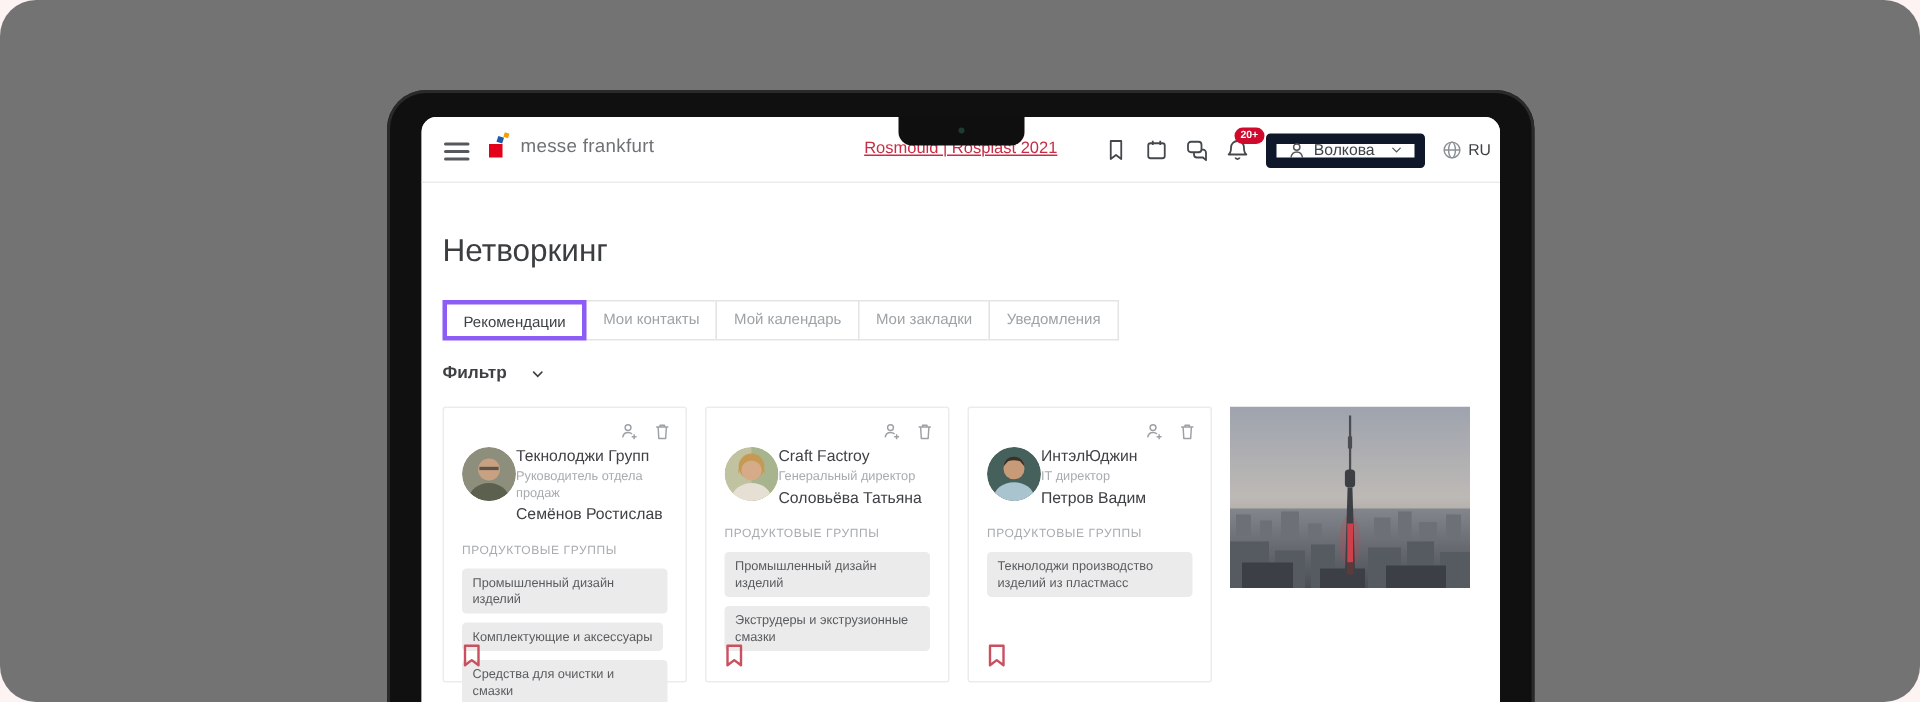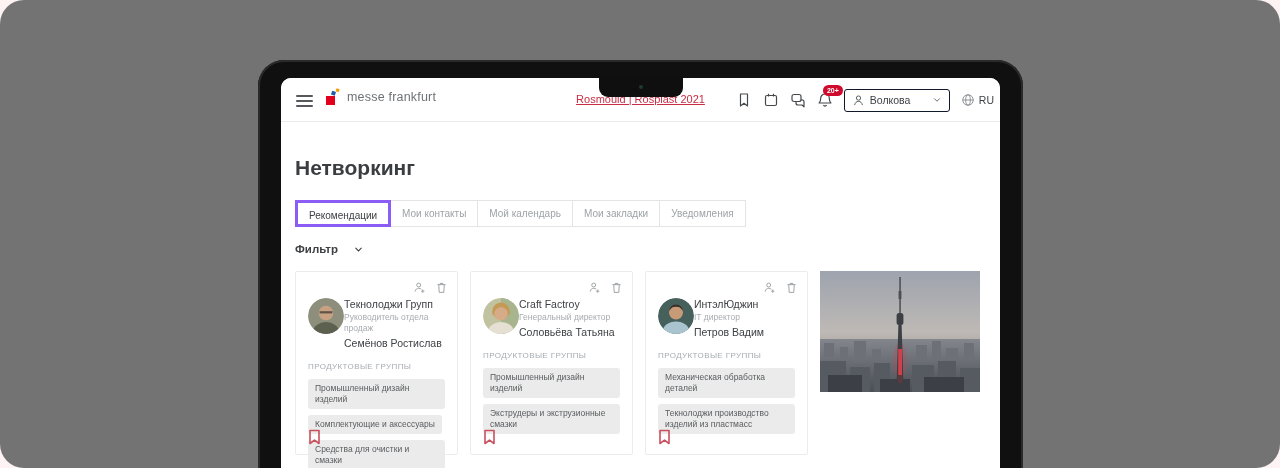--- a/index.html
+++ b/index.html
@@ -24,29 +24,29 @@
   .hamburger i { display:block; height:2px; background:#55585c; margin-bottom:3px; border-radius:1px; }
   .brand { position:absolute; left:44px; top:10px; display:flex; align-items:flex-end; gap:6px; }
   .brand-text { font-size:12.5px; color:#6e7276; letter-spacing:.2px; padding-bottom:2px; }
   .event-link { position:absolute; left:50%; transform:translateX(-50%); top:15px;
                 font-size:11px; color:#c92c44; text-decoration:underline; white-space:nowrap; cursor:pointer; }
   .top-actions { position:absolute; right:6px; top:0; height:44px; display:flex; align-items:center; gap:11px; }
   .tool-ic { width:16px; height:16px; color:#44484c; display:block; cursor:pointer; }
   .bell-wrap { position:relative; }
   .badge { position:absolute; top:-7px; right:-10px; background:#cf0a2c; color:#fff;
            font-size:7px; font-weight:bold; padding:2px 4px; border-radius:7px; line-height:1; }
-  .user-select { display:flex; align-items:center; gap:5px; border:1px solid #0f172a; border-radius:3px;
+  .user-select { display:flex; align-items:center; gap:5px; border:7px solid #0f172a; border-radius:3px;
                  height:23px; padding:0 7px; width:106px; cursor:pointer; }
   .user-select .lbl { font-size:10.5px; color:#3e4246; flex:1; }
   .lang { display:flex; align-items:center; gap:4px; cursor:pointer; }
   .lang .lbl { font-size:10.5px; color:#3e4246; }
 
   
   .content { position:absolute; top:44px; left:0; right:0; bottom:0; background:#fff; }
-  .page-title { position:absolute; left:14px; top:34px; font-size:21px; font-weight:bold; color:#3b3e41; }
+  .page-title { position:absolute; left:14px; top:34px; font-size:21px; font-weight:normal; color:#3b3e41; }
   .tabs { position:absolute; left:14px; top:78px; display:flex; }
   .tab { height:27px; line-height:25px; padding:0 11px; font-size:10px; color:#9da3a7;
          border:1px solid #e4e4e4; background:#fff; margin-left:-1px; cursor:pointer; white-space:nowrap; }
   .tab:first-child { margin-left:0; }
   .tab.active { border:3px solid #8b5cf6; color:#3e4144; position:relative; z-index:2; }
   .filter { position:absolute; left:14px; top:121px; display:flex; align-items:center; gap:15px; cursor:pointer; }
   .filter .lbl { font-size:11.5px; font-weight:bold; color:#3e4144; }
 
   .cards-row { position:absolute; left:14px; top:149px; display:flex; gap:12px; }
   .card { position:relative; width:163px; height:184px; background:#fff;
@@ -274,21 +274,20 @@
                 </svg>
               </div>
               <div class="who">
                 <span class="company">ИнтэлЮджин</span>
                 <span class="job">IT директор</span>
                 <span class="pname">Петров Вадим</span>
               </div>
             </div>
             <div class="groups-label">ПРОДУКТОВЫЕ ГРУППЫ</div>
             <div class="tags">
-              <span class="tag">Механическая обработка деталей</span>
               <span class="tag">Текнолоджи производство изделий из пластмасс</span>
             </div>
             <svg class="card-bookmark" viewBox="0 0 13 16">
               <path d="M2 1.5h9v13l-4.5-3.4L2 14.5z" fill="none" stroke="currentColor" stroke-width="1.6" stroke-linejoin="round"></path>
             </svg>
           </div>
 
           <div class="promo">
             <svg width="160" height="121" viewBox="0 0 160 121">
               <defs>

